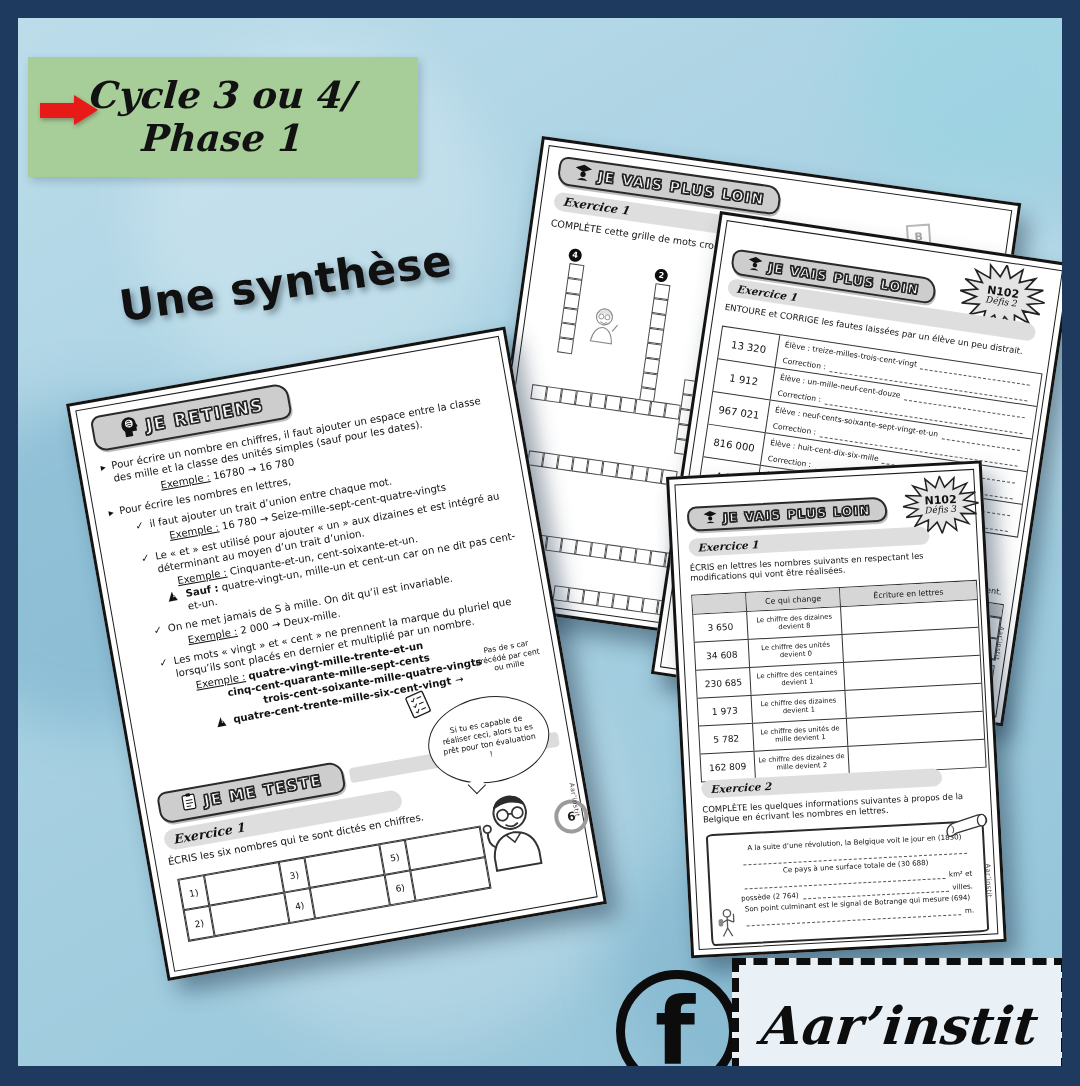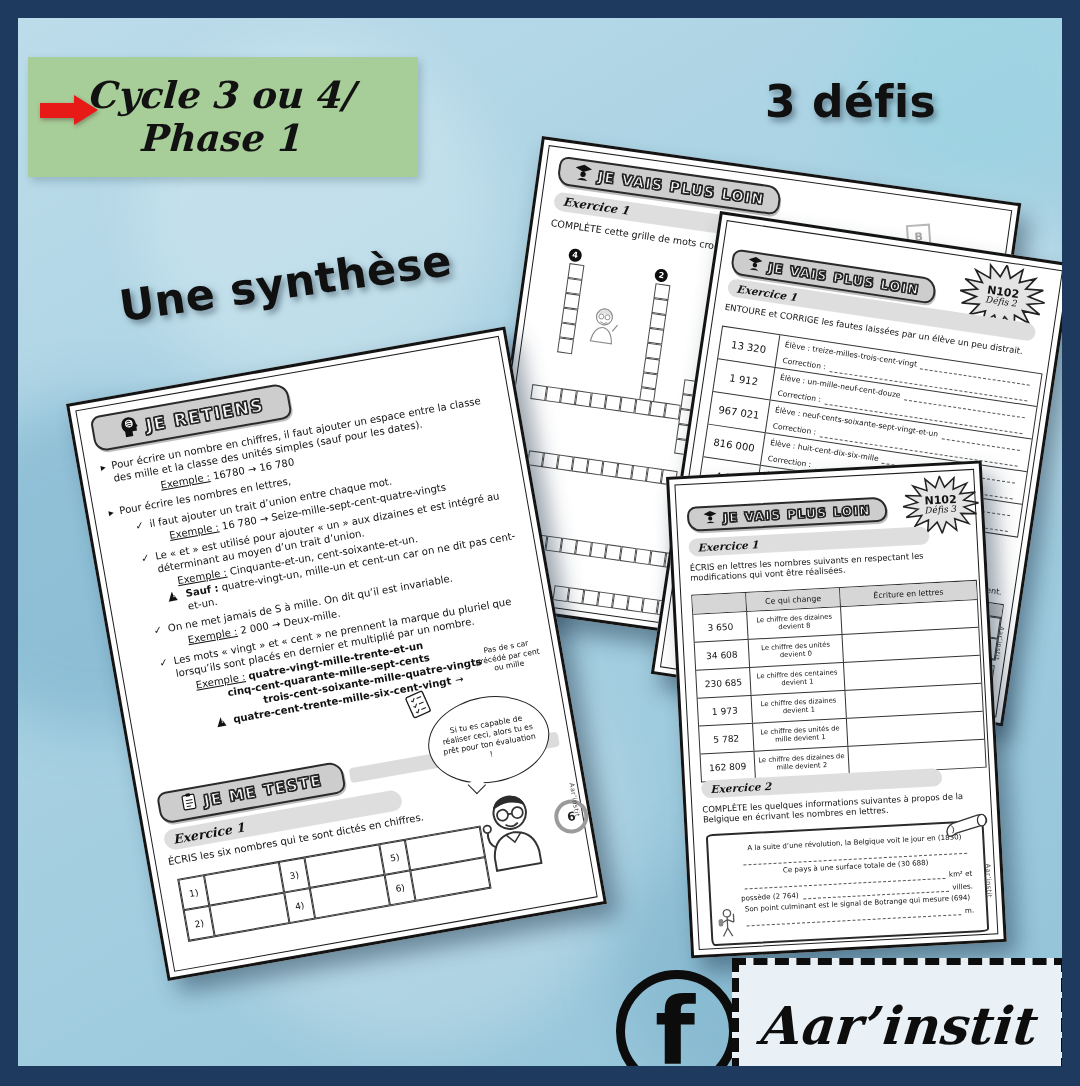--- a/index.html
+++ b/index.html
@@ -154,21 +154,20 @@
 
   <div class="cycle-box">
     <div class="t">Cycle 3 ou 4/</div>
     <div class="t">Phase 1</div>
   </div>
   <div class="red-arrow">
     <div class="shaft"></div>
     <div class="head"></div>
   </div>
 
-  <div class="big-label defis-label">3 défis</div>
   <div class="big-label synthese-label">Une synthèse</div>
 
   <div class="page" id="pageB">
     <div class="pbody">
       <div class="hdrB">
         <div class="loinbox">
           <span>
             <svg width="18" height="18" viewBox="0 0 24 24">
                 <polygon points="12,2 23,7 12,12 1,7" fill="#111"></polygon>
                 <circle cx="12" cy="15" r="3.6" fill="#111"></circle>

